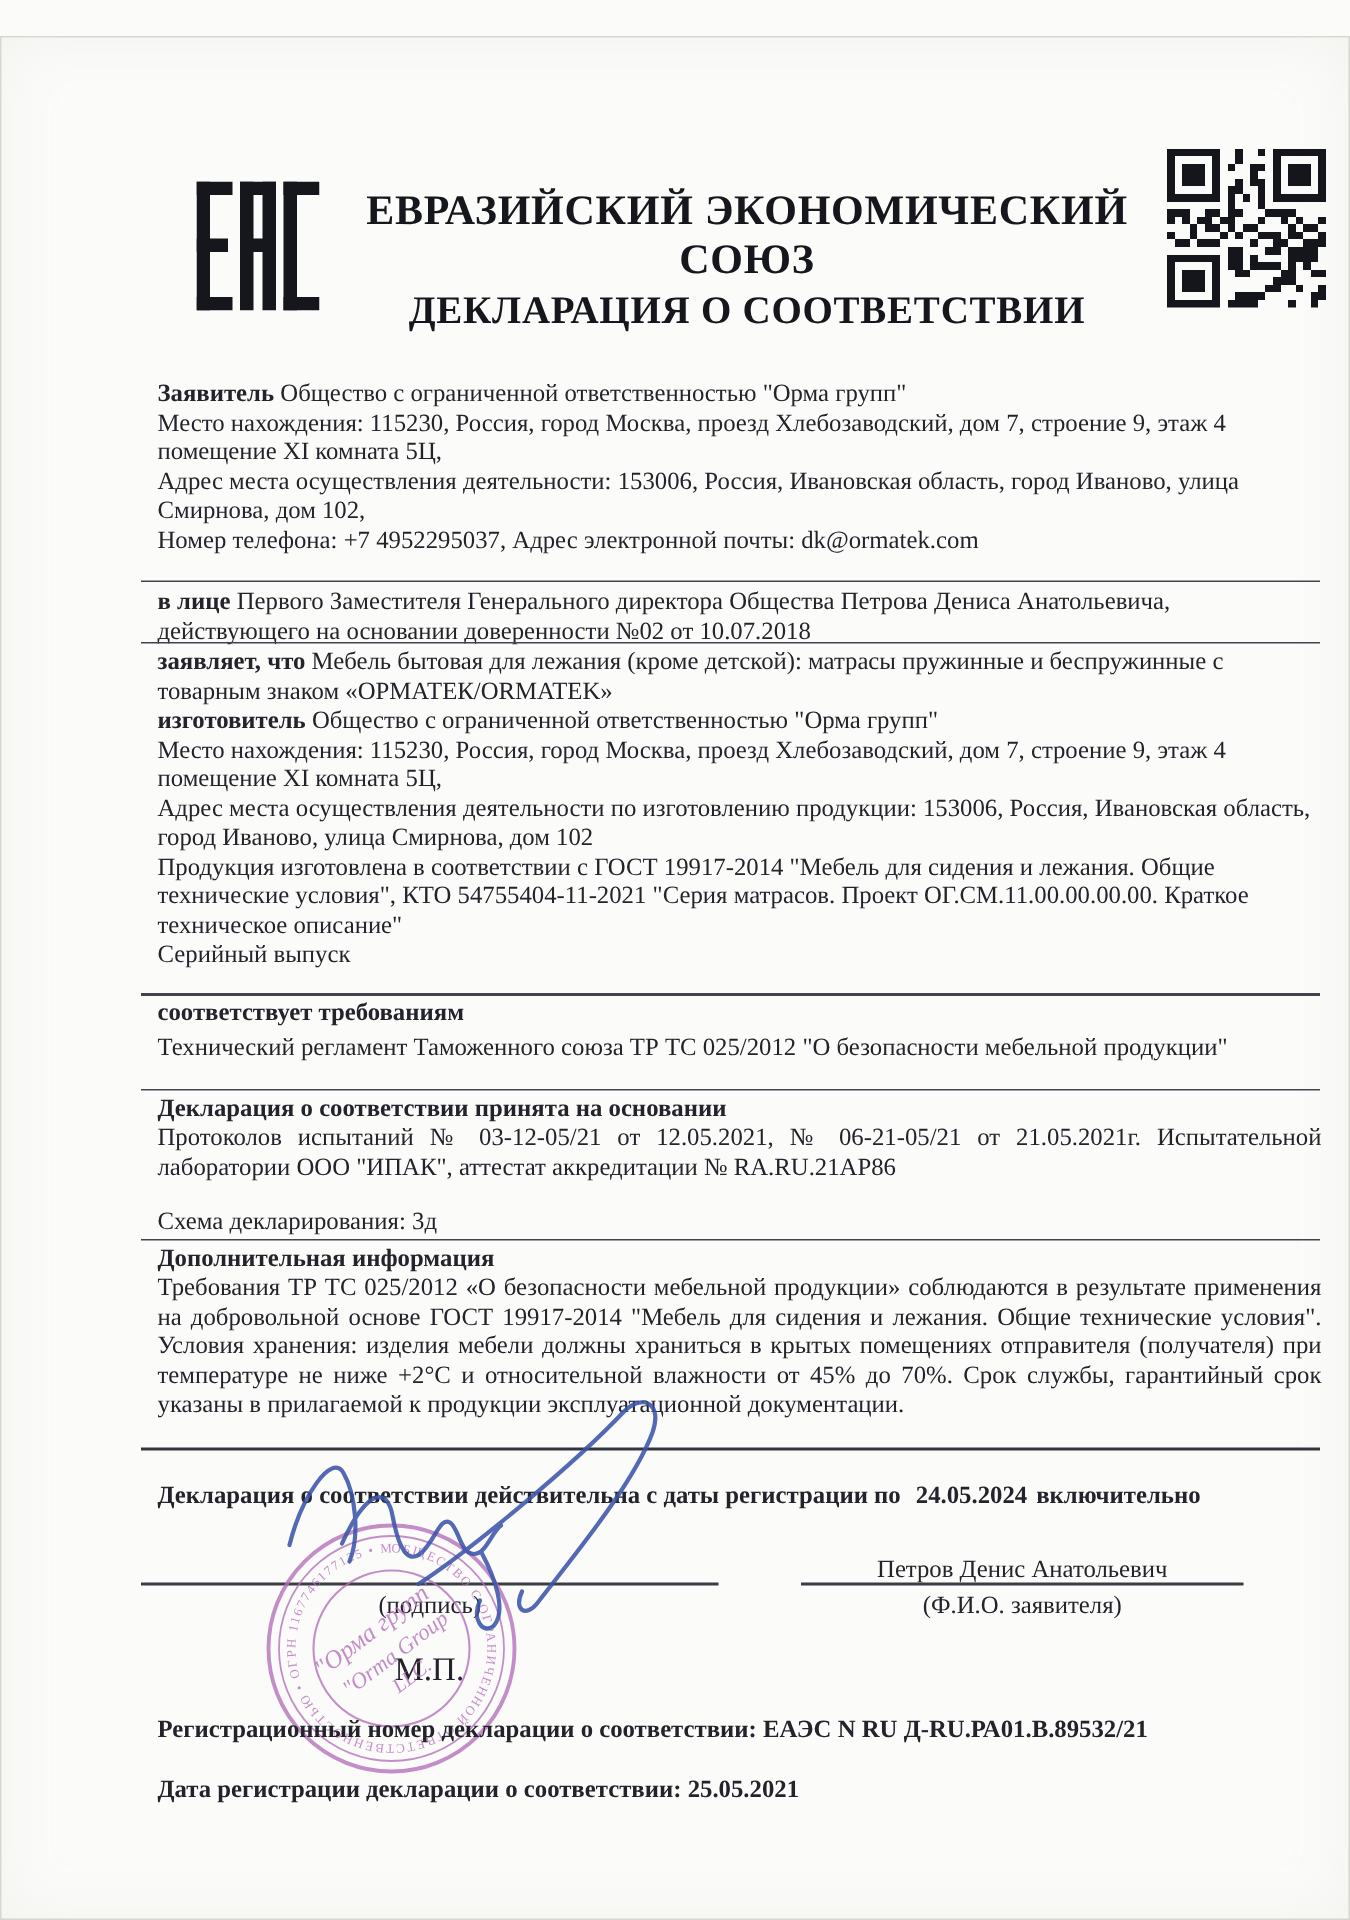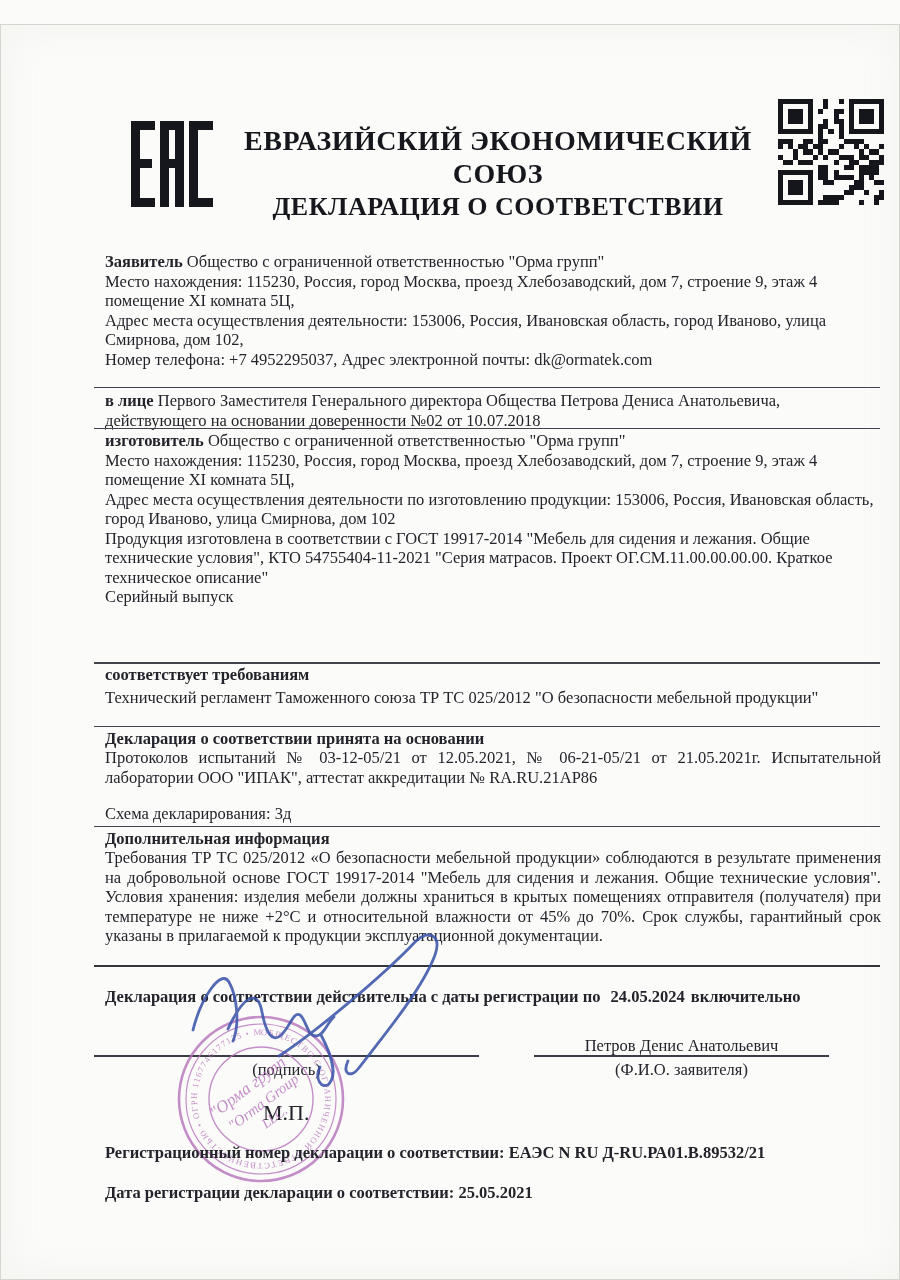--- a/index.html
+++ b/index.html
@@ -303,20 +303,21 @@
 
   <div class="rule thin" style="top:362px"></div>
 
   <div class="blk" style="top:366px">
     <span class="b">в лице</span><span> Первого Заместителя Генерального директора Общества Петрова Дениса Анатольевича, действующего на основании доверенности №02 от 10.07.2018</span>
   </div>
 
   <div class="rule thin" style="top:403px"></div>
 
   <div class="blk" style="top:406px">
+    <div><span class="b">заявляет, что</span><span> Мебель бытовая для лежания (кроме детской): матрасы пружинные и беспружинные с товарным знаком «ОРМАТЕК/ORMATEK»</span></div>
     <div><span class="b">изготовитель</span><span> Общество с ограниченной ответственностью "Орма групп"</span></div>
     <div>Место нахождения: 115230, Россия, город Москва, проезд Хлебозаводский, дом 7, строение 9, этаж 4 помещение XI комната 5Ц,</div>
     <div>Адрес места осуществления деятельности по изготовлению продукции: 153006, Россия, Ивановская область, город Иваново, улица Смирнова, дом 102</div>
     <div>Продукция изготовлена в соответствии с ГОСТ 19917-2014 "Мебель для сидения и лежания. Общие технические условия", КТО 54755404-11-2021 "Серия  матрасов. Проект ОГ.СМ.11.00.00.00.00. Краткое техническое описание"</div>
     <div>Серийный выпуск</div>
   </div>
 
   <div class="rule" style="top:637px"></div>
 
   <div class="blk b" style="top:640px">соответствует требованиям</div>

